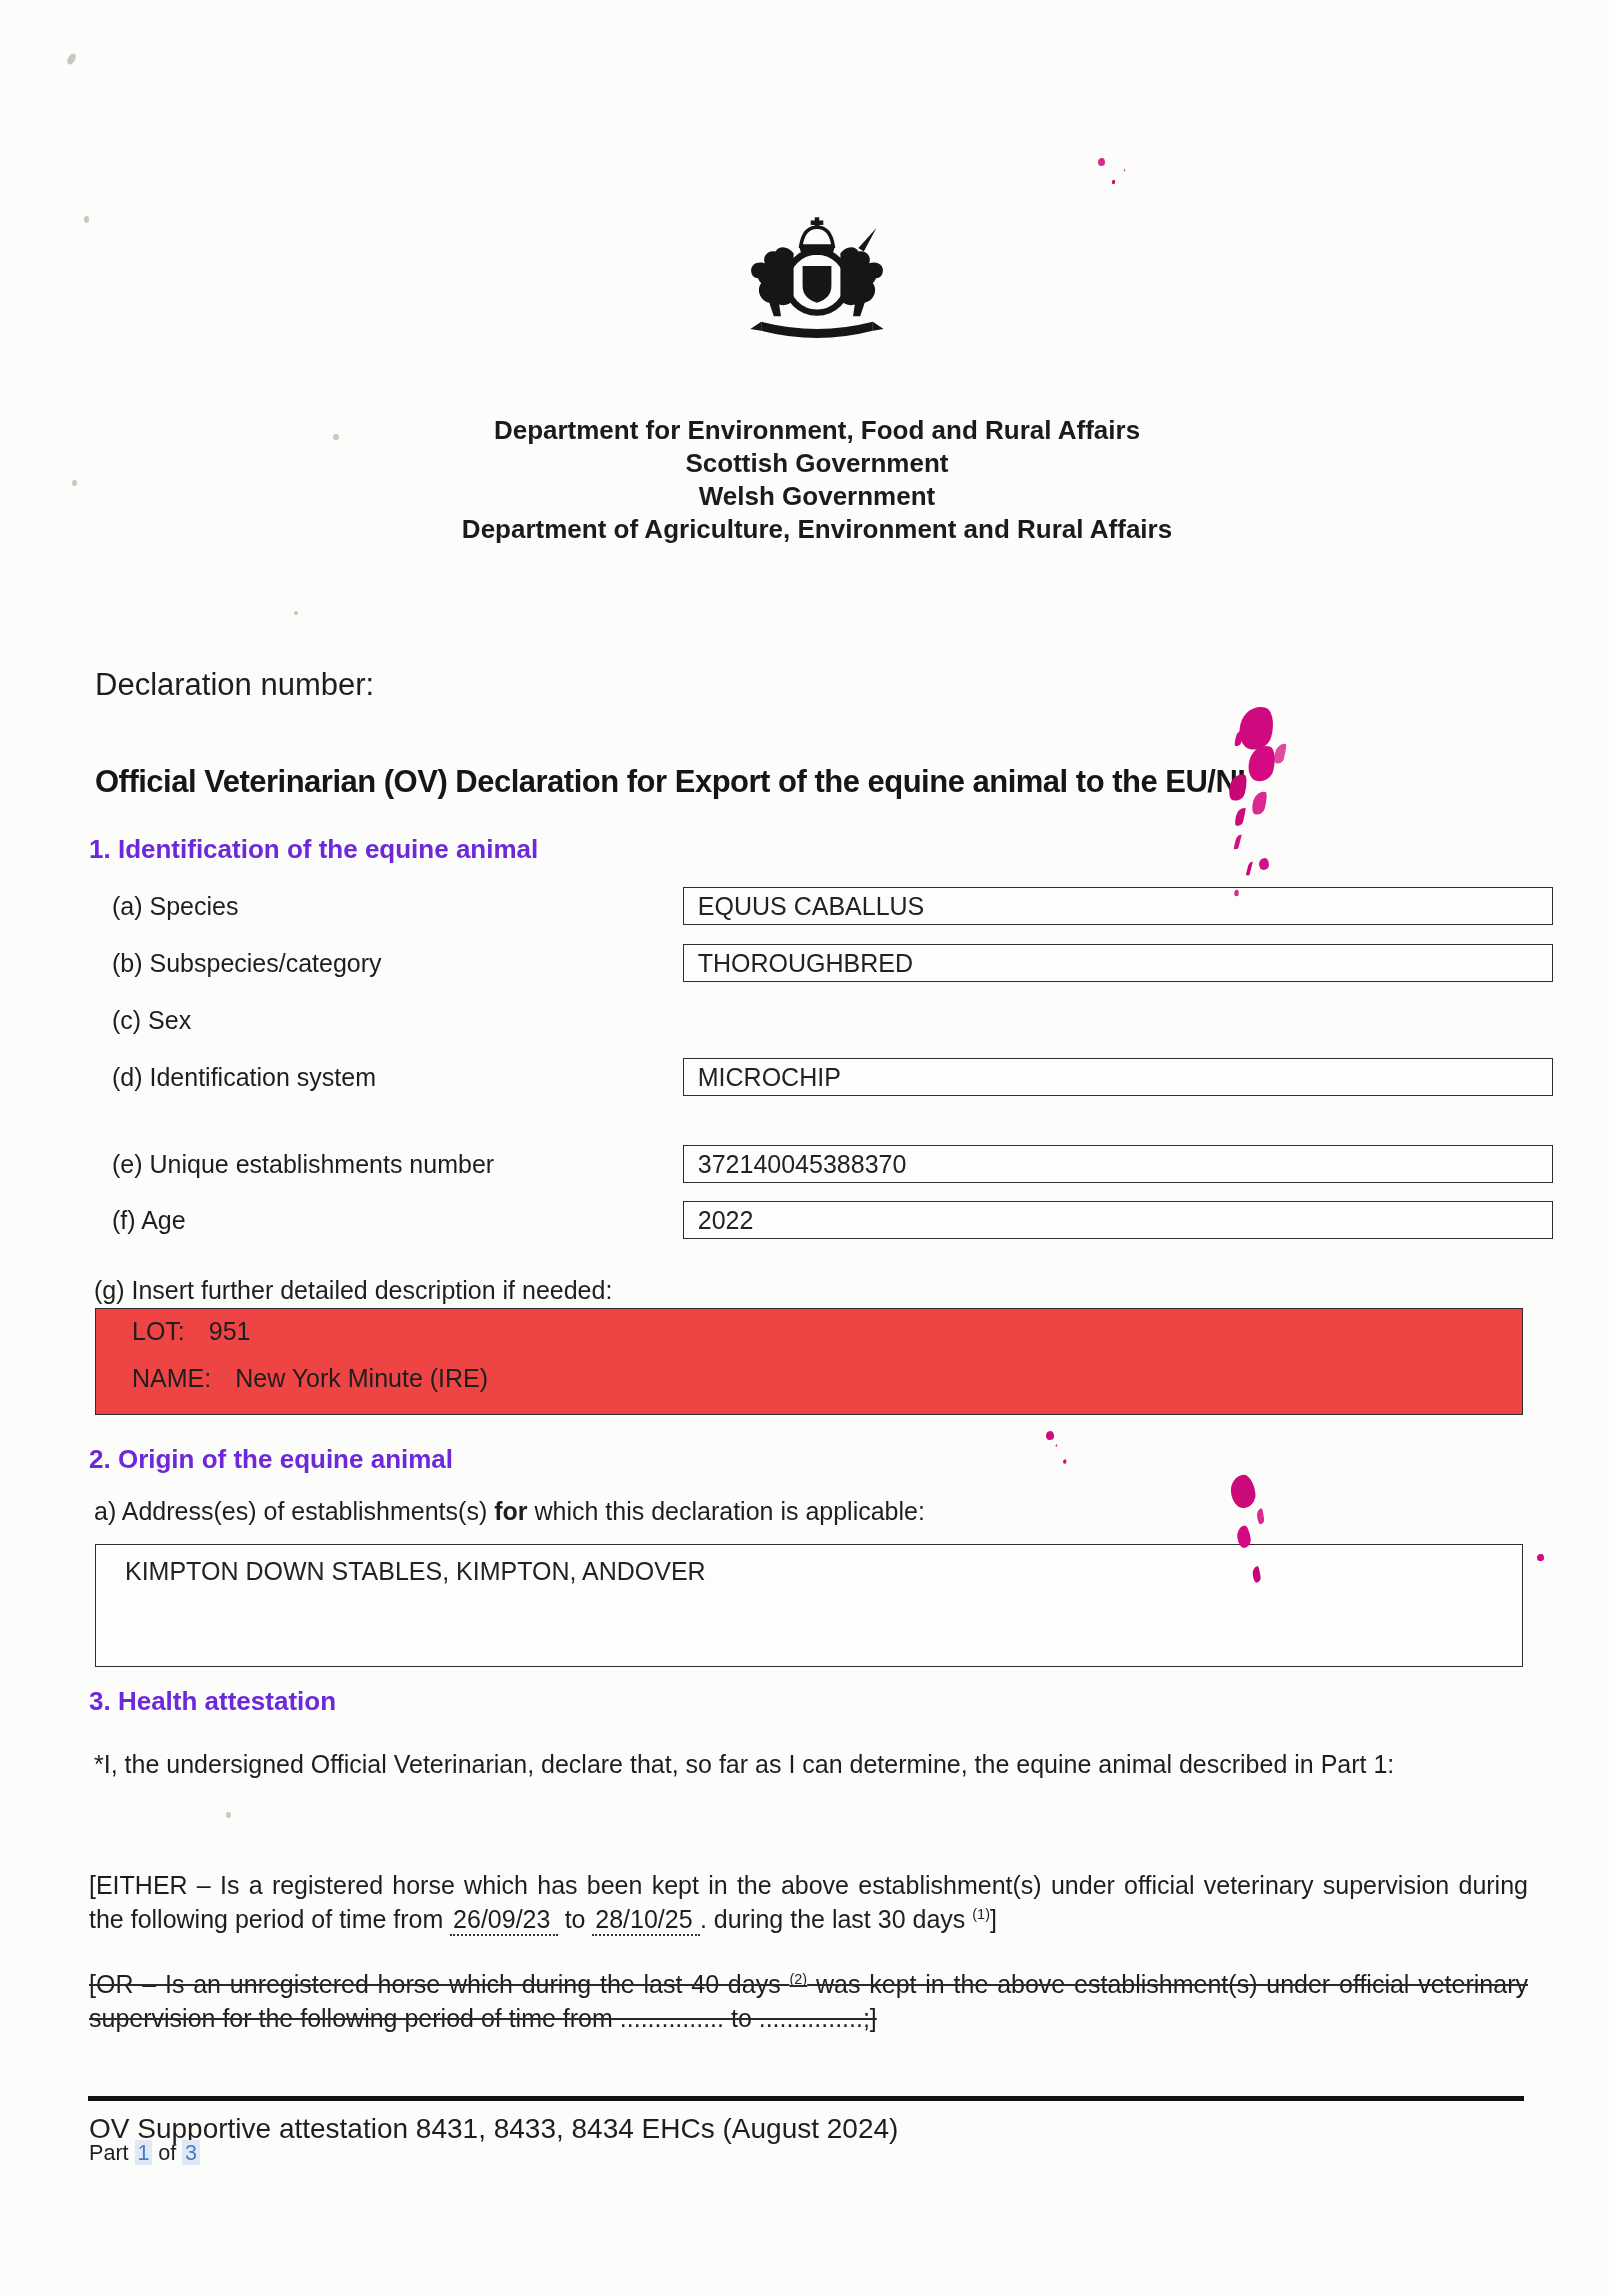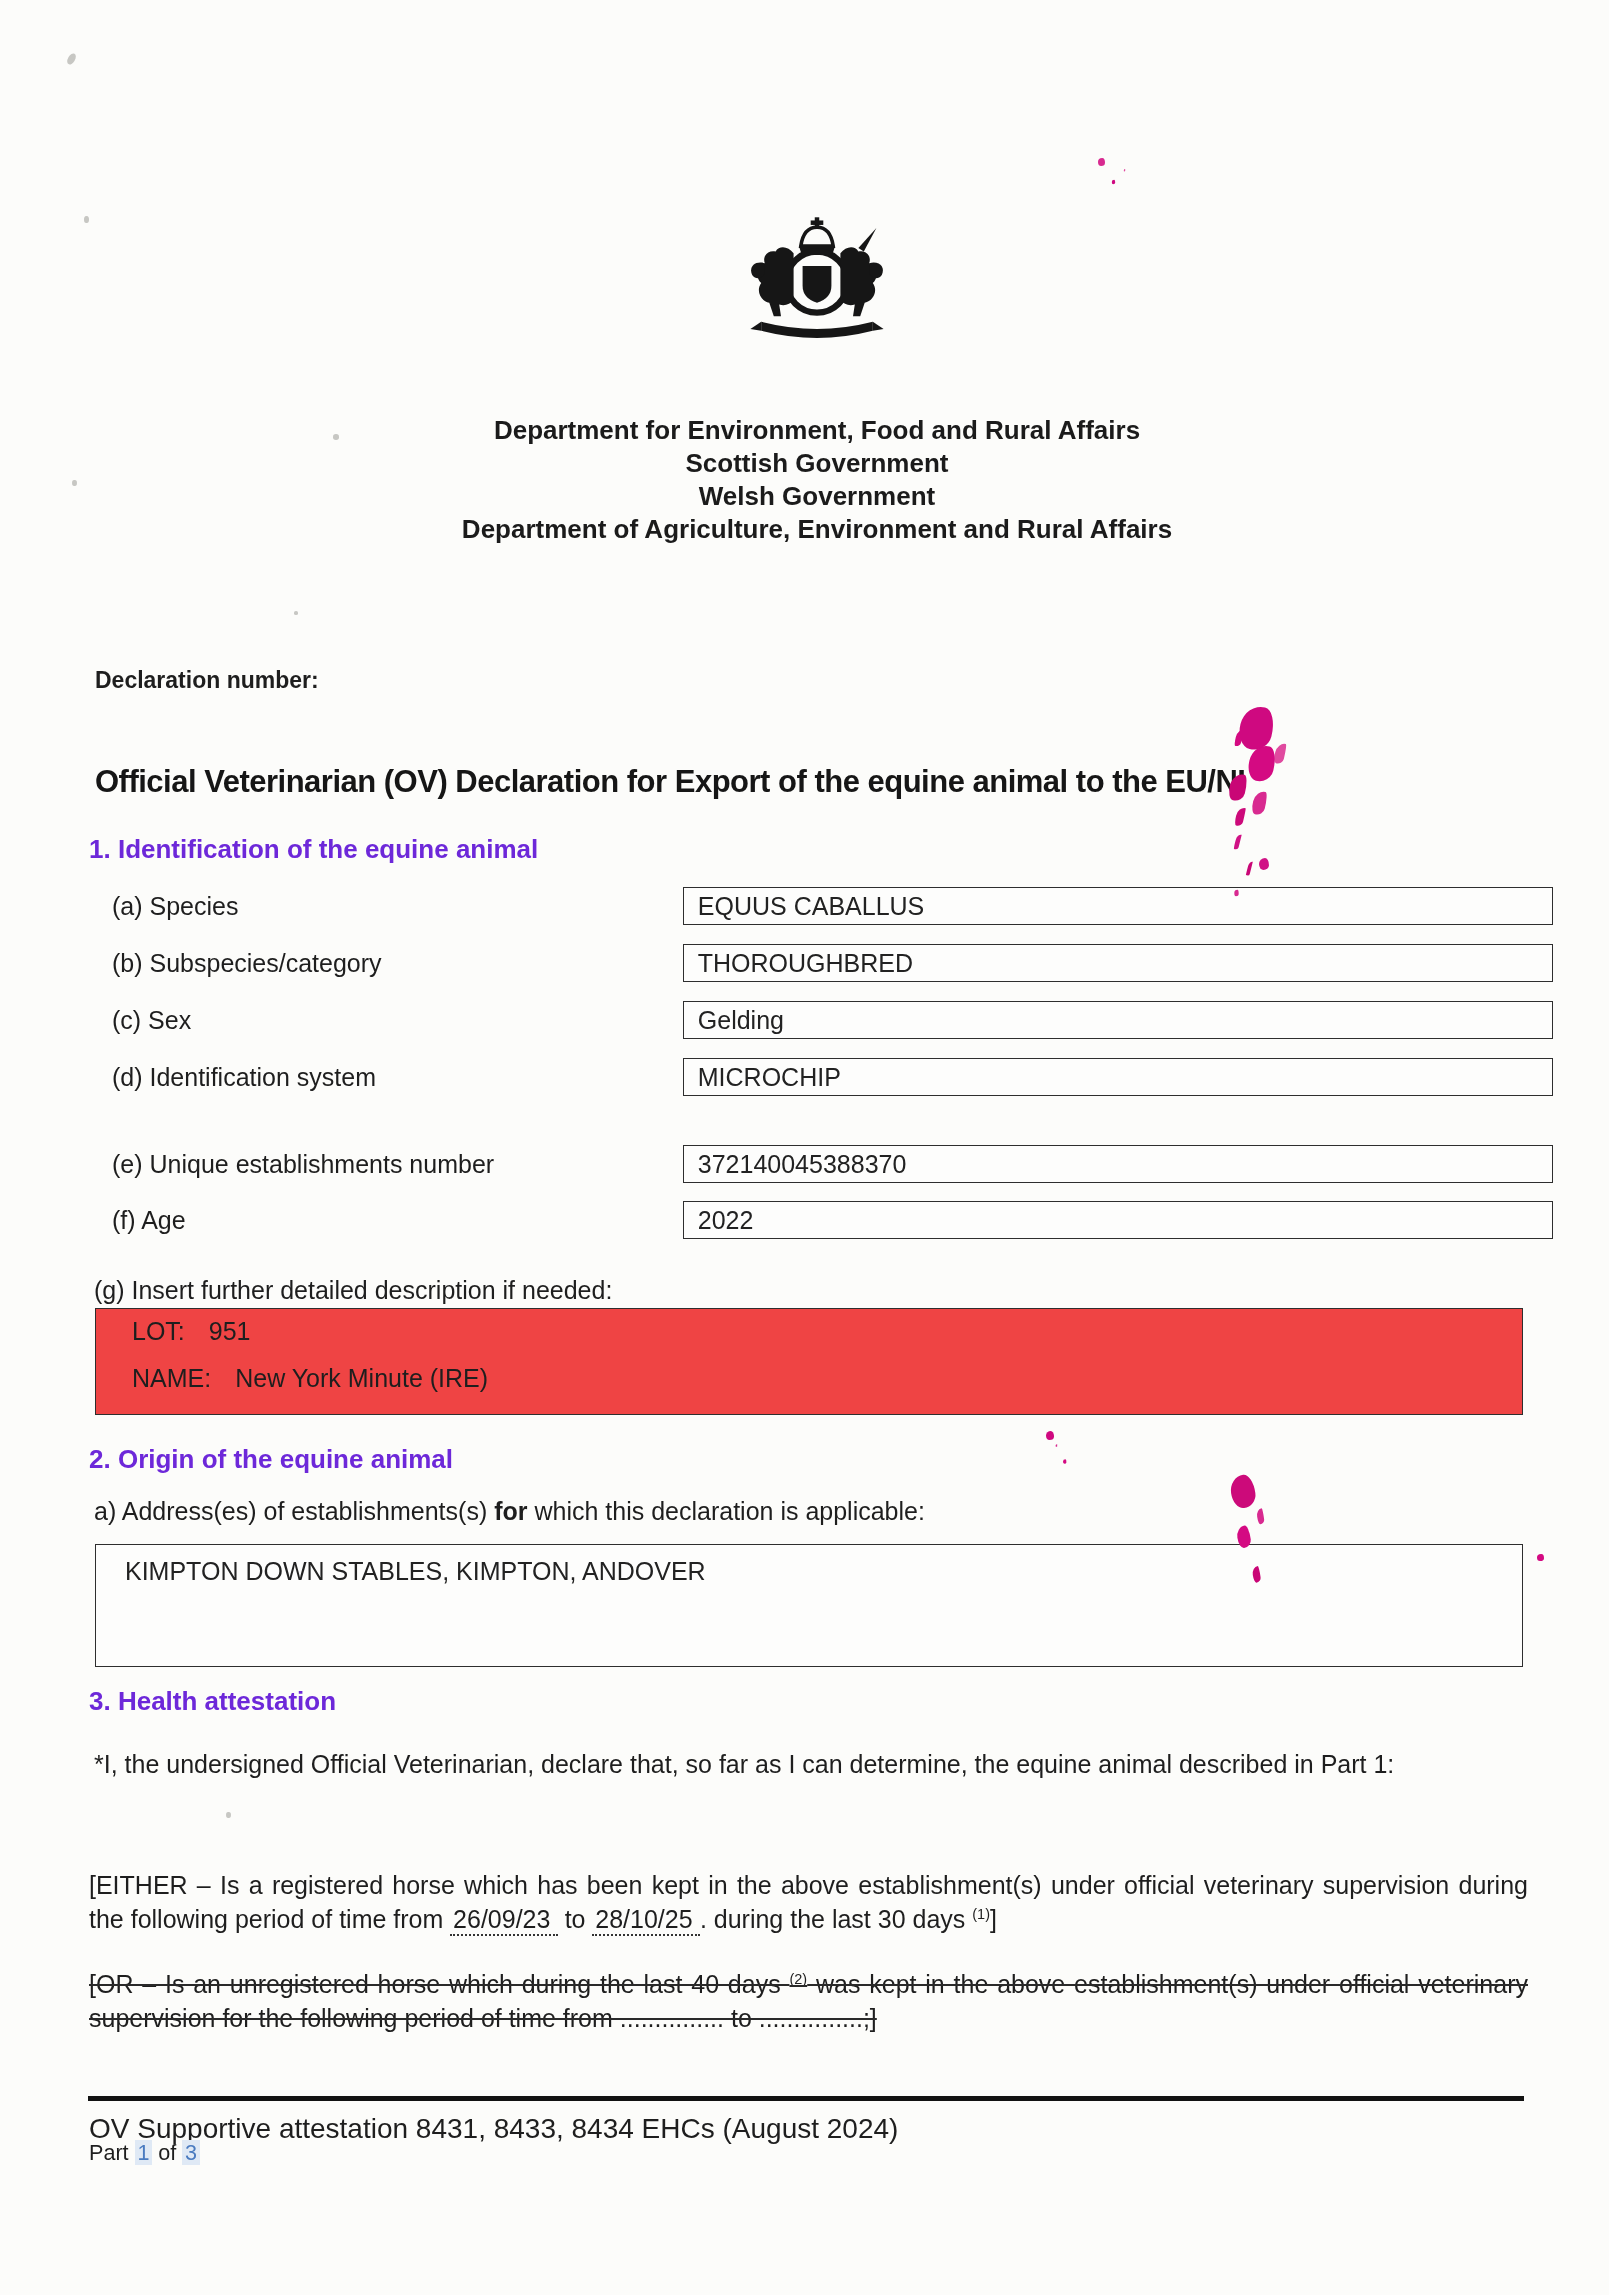--- a/index.html
+++ b/index.html
@@ -9,21 +9,21 @@
     background:#fcfcfa;
     font-family:"Liberation Sans", sans-serif;
     color:#1e1e1e;
     overflow:hidden;
   }
   
   .crest{position:absolute;left:709px;top:215px;width:216px;height:163px;}
   .dept-block{position:absolute;left:12px;top:414px;width:1610px;text-align:center;
     font-weight:bold;font-size:26px;line-height:33px;color:#1b1b1b;}
   
-  .decl-number{position:absolute;left:95px;top:667px;font-size:23px;font-weight:bold;}
+  .decl-number{position:absolute;left:95px;top:667px;font-size:31px;}
   .doc-title{position:absolute;left:95px;top:764px;width:1497px;
     font-size:31px;font-weight:bold;letter-spacing:-0.5px;color:#161616;}
   .sec-heading{position:absolute;left:89px;font-size:26px;font-weight:bold;color:#6d28d9;}
   .s1{top:834px;} .s2{top:1444px;} .s3{top:1686px;}
   
   .row{position:absolute;left:112px;width:1442px;height:38px;}
   .row-a{top:887px}.row-b{top:944px}.row-c{top:1001px}
   .row-d{top:1058px}.row-e{top:1145px}.row-f{top:1201px}
   .flabel{position:absolute;left:0;top:50%;transform:translateY(-50%);font-size:25px;}
   .fbox{position:absolute;left:571px;top:0;width:870px;height:38px;
@@ -128,23 +128,20 @@
 
   <div class="row row-b">
     <div class="flabel">(b) Subspecies/category</div>
     <div class="fbox">
       <span>THOROUGHBRED</span>
     </div>
   </div>
 
   <div class="row row-c">
     <div class="flabel">(c) Sex</div>
-    <div class="fbox">
-      <span>Gelding</span>
-    </div>
   </div>
 
   <div class="row row-d">
     <div class="flabel">(d) Identification system</div>
     <div class="fbox">
       <span>MICROCHIP</span>
     </div>
   </div>
 
   <div class="row row-e">

